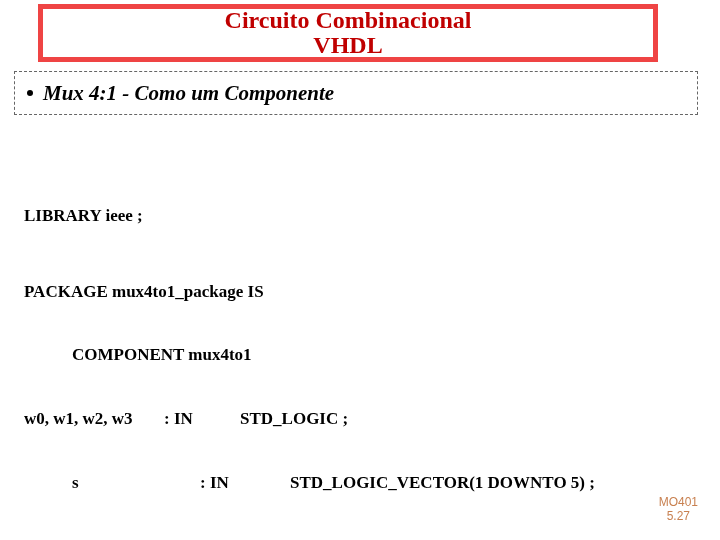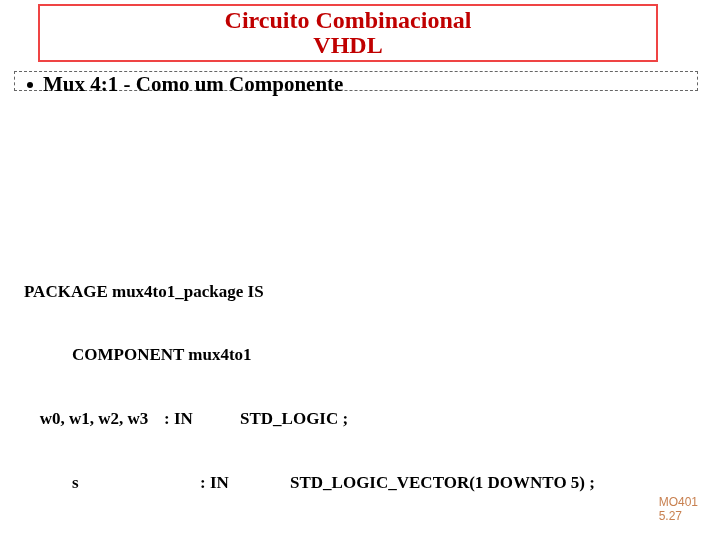--- a/index.html
+++ b/index.html
@@ -9,43 +9,44 @@
     background: #ffffff;
     position: relative;
     font-family: "Times New Roman", serif;
   }
   .title-box {
     position: absolute;
     top: 4px;
     left: 38px;
     width: 620px;
     height: 58px;
-    border: 2px solid #ef4444;
+    border: 5px solid #ef4444;
     text-align: center;
     display: flex;
     flex-direction: column;
     justify-content: center;
   }
   .title-text {
     font-family: "Comic Sans MS", "Chalkboard", cursive;
     font-weight: bold;
     color: #c00000;
     font-size: 24px;
     line-height: 1.05;
   }
   .bullet-box {
     position: absolute;
     top: 71px;
     left: 14px;
     width: 684px;
-    height: 20px;
+    height: 44px;
     border: 1px dashed #666;
     display: flex;
-    align-items: flex-start;
+    align-items: center;
     padding-left: 12px;
+    font-style: italic;
   }
   .bullet {
     font-family: "Comic Sans MS", "Chalkboard", cursive;
     font-weight: bold;
     font-size: 21px;
     color: #000;
   }
   .bullet-dot {
     display: inline-block;
     width: 6px;
@@ -80,21 +81,21 @@
   }
   .indent1 { padding-left: 48px; }
   .port-line { display: flex; }
   .port-label { padding-left: 48px; width: 176px; }
   .port-dir { width: 90px; }
   .port-type { }
   .footer {
     position: absolute;
     bottom: 16px;
     right: 22px;
-    text-align: left;
+    text-align: center;
     font-family: Arial, sans-serif;
     font-size: 12px;
     color: #c88050;
     line-height: 1.15;
   }
 </style>
 </head>
 <body>
 
 <div class="title-box">
@@ -102,27 +103,28 @@
   <div class="title-text">VHDL</div>
 </div>
 
 <div class="bullet-box">
   <div class="bullet">
     <span class="bullet-dot"></span><span>Mux 4:1 - Como um Componente</span>
   </div>
 </div>
 
 <div class="code-block-1">
+  <div>LIBRARY ieee ;</div>
 </div>
 
 <div class="code-block-2">
   <div>PACKAGE mux4to1_package IS</div>
   <div class="indent1">COMPONENT mux4to1</div>
   <div class="port-line">
-    <span style="width:140px;text-align:center;">w0, w1, w2, w3</span>
+    <span style="width:140px;">w0, w1, w2, w3</span>
     <span style="width:76px;">: IN</span>
     <span>STD_LOGIC ;</span>
   </div>
   <div class="port-line">
     <span class="port-label">s</span>
     <span class="port-dir">: IN</span>
     <span class="port-type">STD_LOGIC_VECTOR(1 DOWNTO 5) ;</span>
   </div>
   <div class="port-line">
     <span class="port-label">f</span>

